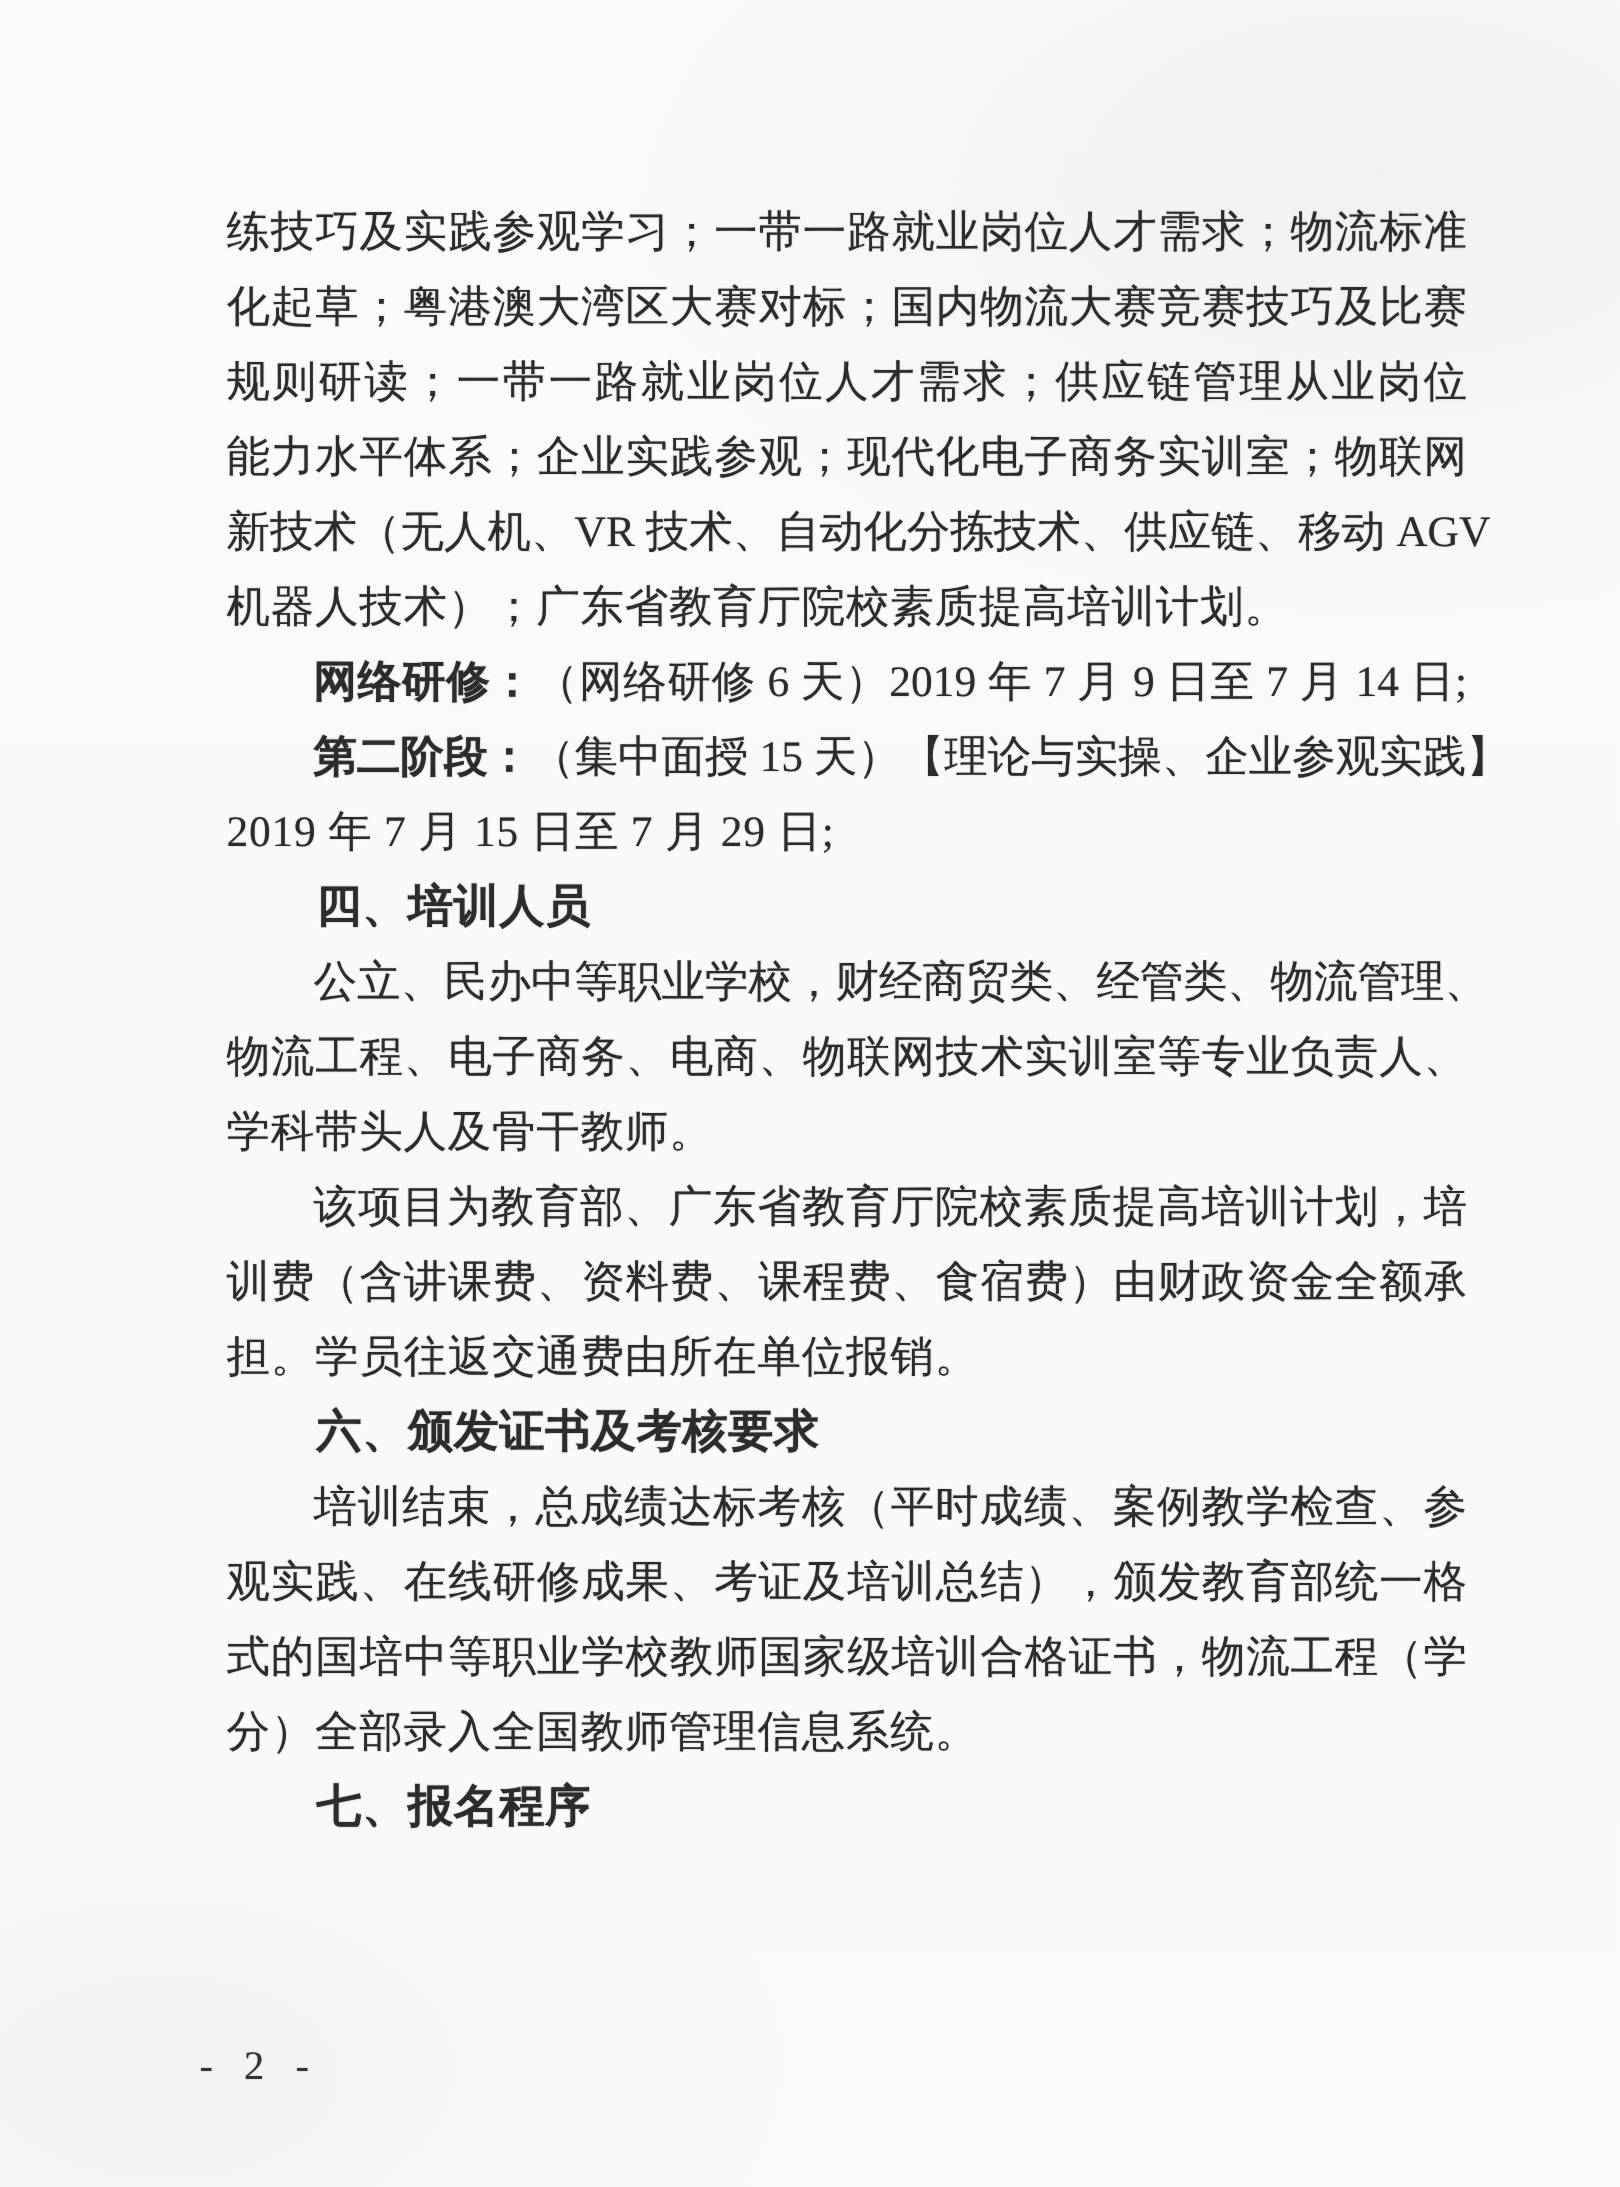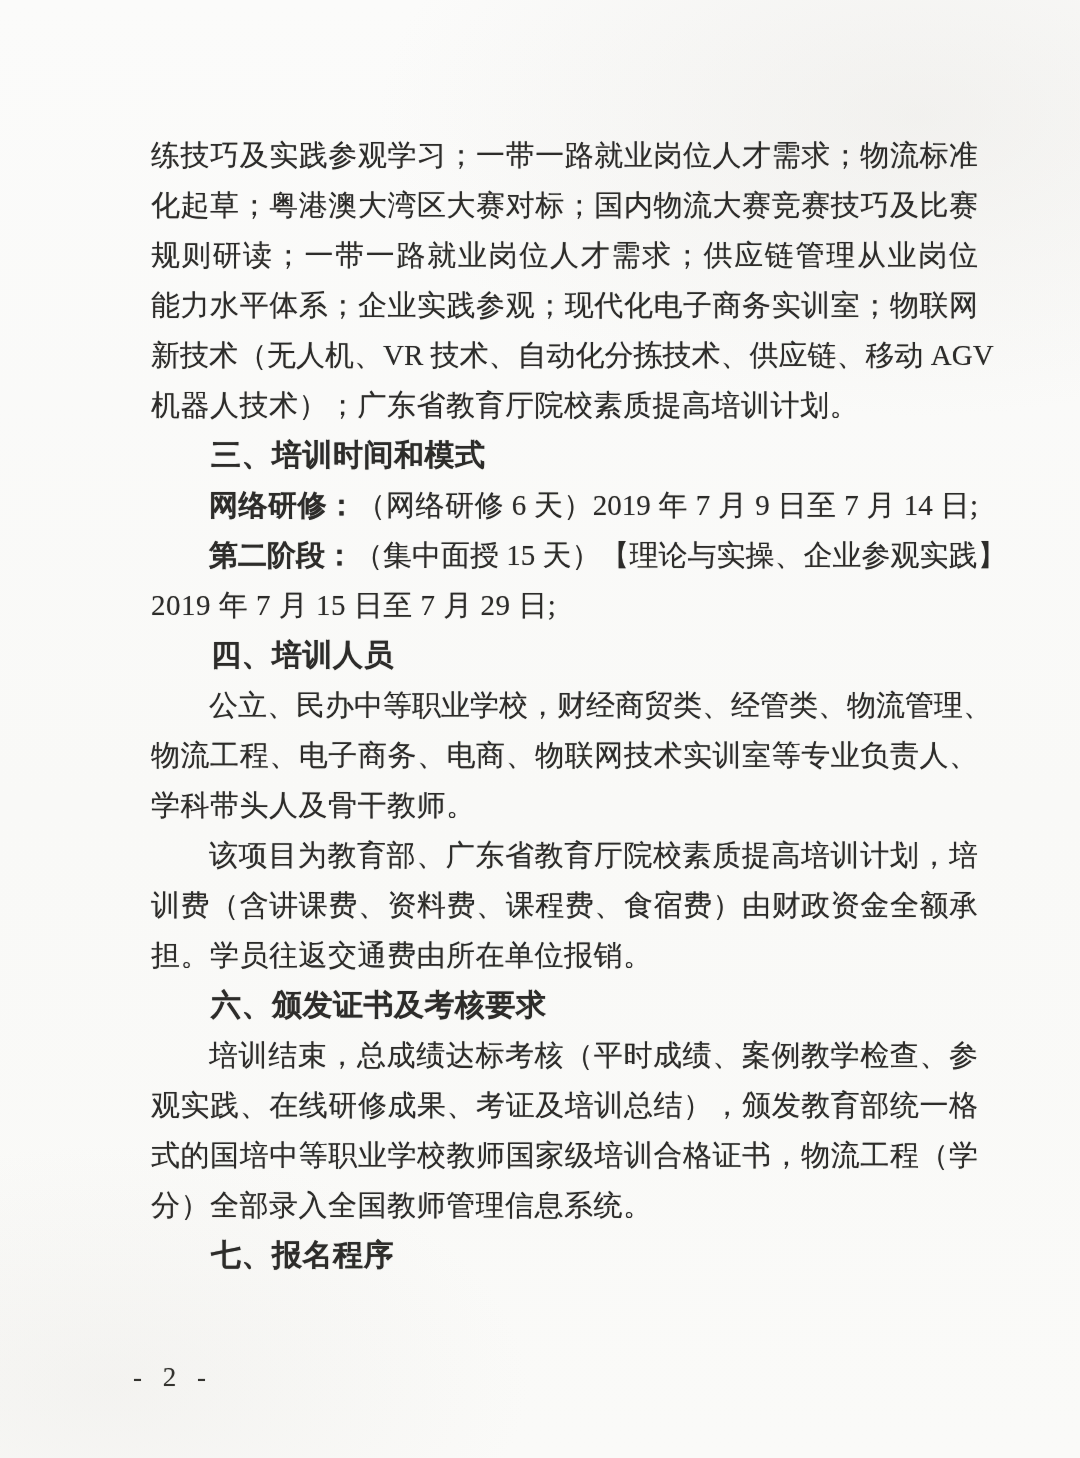--- a/index.html
+++ b/index.html
@@ -63,21 +63,20 @@
 
 <div class="page">
   <div class="content">
     <div class="line full">练技巧及实践参观学习；一带一路就业岗位人才需求；物流标准</div>
     <div class="line full">化起草；粤港澳大湾区大赛对标；国内物流大赛竞赛技巧及比赛</div>
     <div class="line full">规则研读；一带一路就业岗位人才需求；供应链管理从业岗位</div>
     <div class="line full">能力水平体系；企业实践参观；现代化电子商务实训室；物联网</div>
     <div class="line full">新技术（无人机、VR 技术、自动化分拣技术、供应链、移动 AGV</div>
     <div class="line">机器人技术）；广东省教育厅院校素质提高培训计划。</div>
 
-    <div class="line heading indent">三、培训时间和模式</div>
 
     <div class="line full indent"><span class="stage-label">网络研修：</span><span>（网络研修 6 天）2019 年 7 月 9 日至 7 月 14 日;</span></div>
     <div class="line full indent"><span class="stage-label">第二阶段：</span><span>（集中面授 15 天）【理论与实操、企业参观实践】</span></div>
     <div class="line">2019 年 7 月 15 日至 7 月 29 日;</div>
 
     <div class="line heading indent">四、培训人员</div>
 
     <div class="line full indent">公立、民办中等职业学校，财经商贸类、经管类、物流管理、</div>
     <div class="line full">物流工程、电子商务、电商、物联网技术实训室等专业负责人、</div>
     <div class="line">学科带头人及骨干教师。</div>

